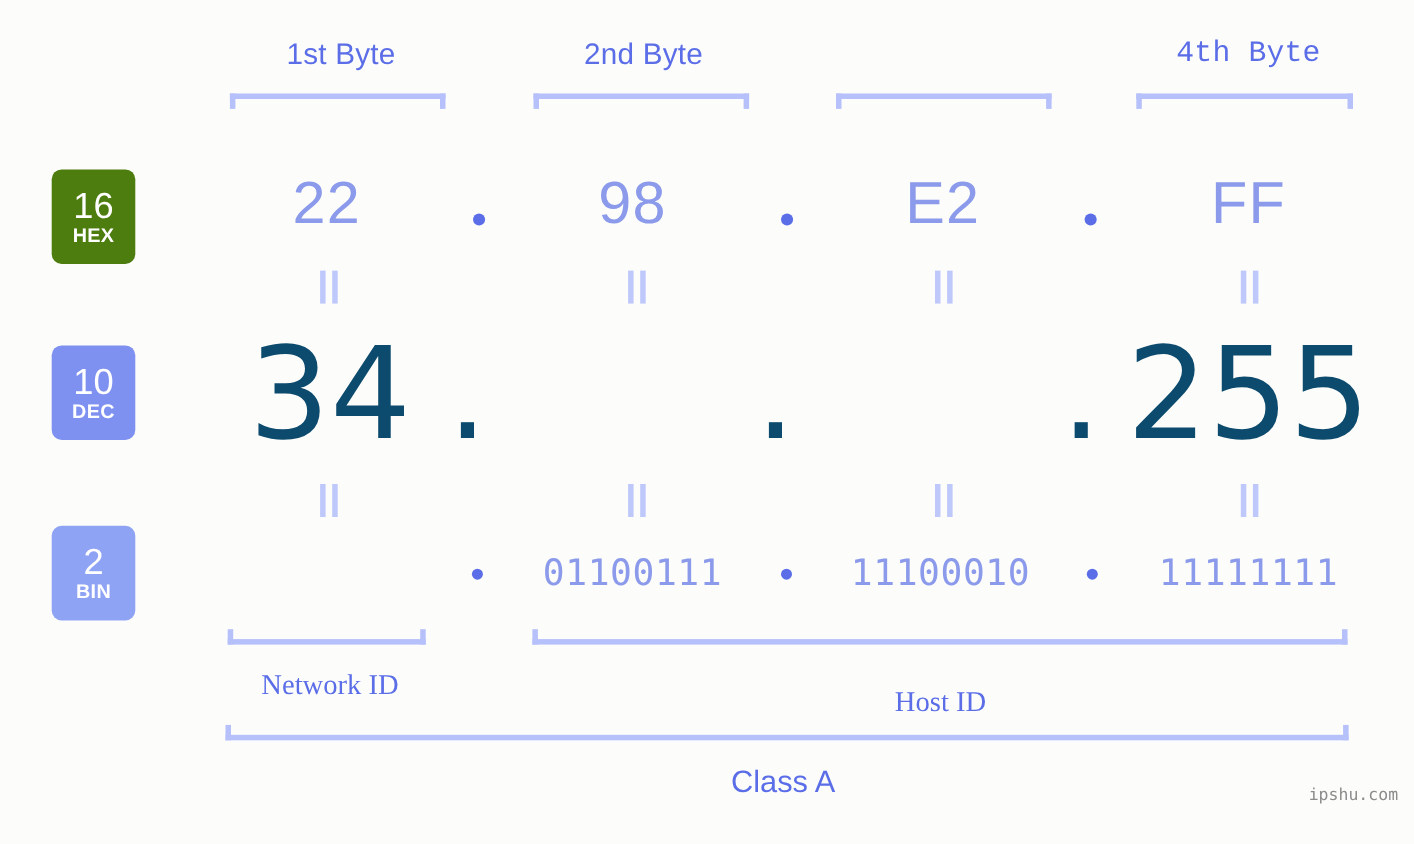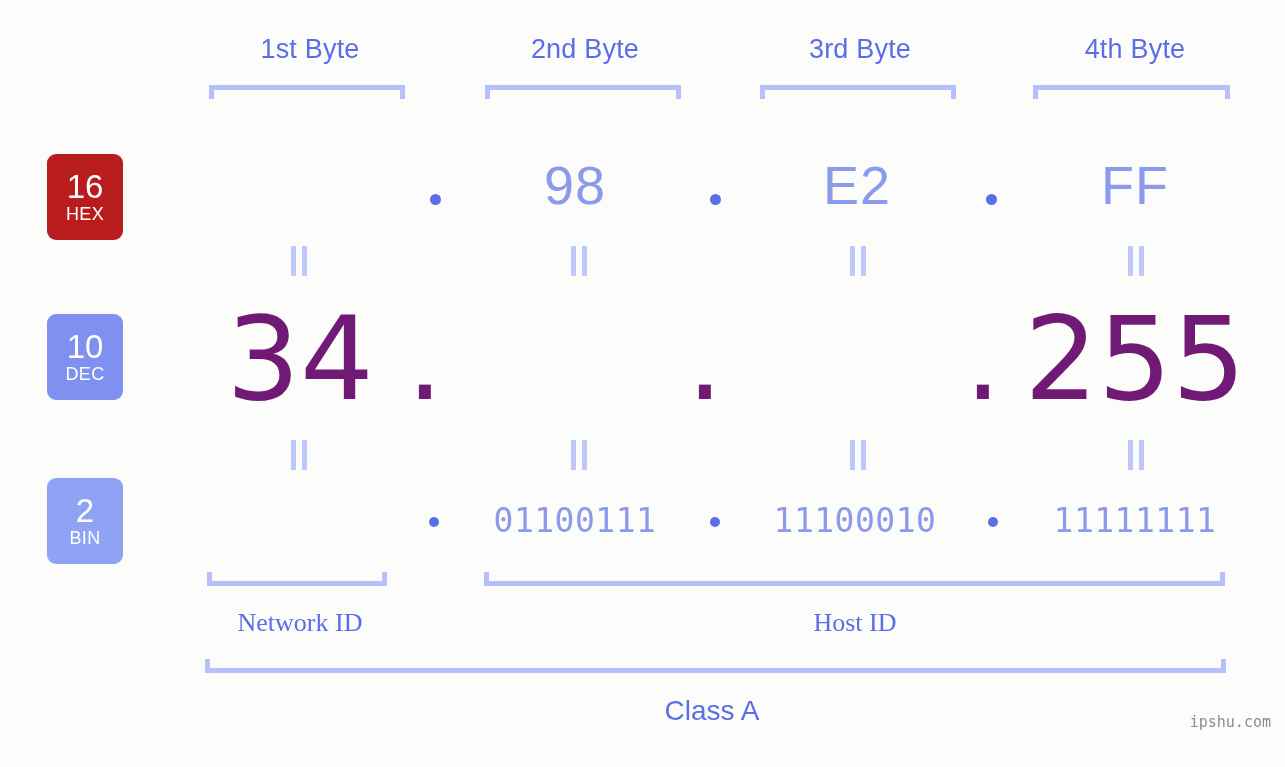--- a/index.html
+++ b/index.html
@@ -66,24 +66,24 @@
     font-family: "Liberation Sans", sans-serif;
   }
   .badge .num {
     font-size: 33px;
     line-height: 34px;
     font-weight: 400;
   }
   .badge .nm {
     font-size: 18px;
     line-height: 21px;
-    font-weight: 400;
+    font-weight: 700;
     letter-spacing: 0.3px;
   }
-  #badge-hex { top: 154px; height: 86px; background: #b91c1c; }
+  #badge-hex { top: 154px; height: 86px; background: #4d7c0f; }
   #badge-dec { top: 314px; height: 86px; background: #7f91f0; }
   #badge-bin { top: 478px; height: 86px; background: #8fa3f5; }
 
   
   .hex-val {
     position: absolute;
     top: 148px;
     text-align: center;
     font-size: 54px;
     line-height: 74px;
@@ -117,21 +117,21 @@
   .eqsign i + i { margin-left: 6px; }
 
   
   .dec-line {
     position: absolute;
     top: 294px;
     left: 0;
     width: 1285px;
     height: 130px;
     font-family: "DejaVu Sans", sans-serif;
-    color: #701a75;
+    color: #0c4a6e;
     font-size: 116px;
     line-height: 130px;
   }
   .dec-val {
     position: absolute;
     text-align: center;
     white-space: nowrap;
   }
   .dec-dot {
     position: absolute;
@@ -194,41 +194,41 @@
     letter-spacing: 0px;
   }
 </style>
 </head>
 <body>
 
 <div class="stage">
 
   <div class="byte-label" style="left:185px; width:250px;">1st Byte</div>
   <div class="byte-label" style="left:460px; width:250px;">2nd Byte</div>
-  <div class="byte-label" style="left:735px; width:250px;">3rd Byte</div>
-  <div class="byte-label" style="left:1010px; width:250px;">4th Byte</div>
+  <div class="byte-label" style="left:1010px; width:250px;font-family:Liberation Mono, monospace;">4th Byte</div>
 
   <div class="bracket-down" style="left:209px; top:85px; width:196px;"></div>
   <div class="bracket-down" style="left:485px; top:85px; width:196px;"></div>
   <div class="bracket-down" style="left:760px; top:85px; width:196px;"></div>
   <div class="bracket-down" style="left:1033px; top:85px; width:197px;"></div>
 
   <div class="badge" id="badge-hex">
     <span class="num">16</span>
     <span class="nm">HEX</span>
   </div>
   <div class="badge" id="badge-dec">
     <span class="num">10</span>
     <span class="nm">DEC</span>
   </div>
   <div class="badge" id="badge-bin">
     <span class="num">2</span>
     <span class="nm">BIN</span>
   </div>
 
+  <div class="hex-val" style="left:182px; width:230px;">22</div>
   <div class="hex-dot" style="left:430px;"></div>
   <div class="hex-val" style="left:460px; width:230px;">98</div>
   <div class="hex-dot" style="left:710px;"></div>
   <div class="hex-val" style="left:742px; width:230px;">E2</div>
   <div class="hex-dot" style="left:986px;"></div>
   <div class="hex-val" style="left:1020px; width:230px;">FF</div>
 
   <div class="eqsign" style="left:288px; top:246px;"><i></i><i></i></div>
   <div class="eqsign" style="left:568px; top:246px;"><i></i><i></i></div>
   <div class="eqsign" style="left:847px; top:246px;"><i></i><i></i></div>
@@ -251,20 +251,20 @@
   <div class="bin-val" style="left:460px; width:230px;text-align:center;">01100111</div>
   <div class="bin-dot" style="left:710px;"></div>
   <div class="bin-val" style="left:740px; width:230px;">11100010</div>
   <div class="bin-dot" style="left:988px;"></div>
   <div class="bin-val" style="left:1020px; width:230px;">11111111</div>
 
   <div class="bracket-up" style="left:207px; top:572px; width:180px;"></div>
   <div class="bracket-up" style="left:484px; top:572px; width:741px;"></div>
 
   <div class="id-label" style="left:175px; width:250px;">Network ID</div>
-  <div class="id-label" style="left:730px; width:250px;">Host ID</div>
+  <div class="id-label" style="left:730px; width:250px;margin-top:15px;">Host ID</div>
 
   <div class="bracket-up" style="left:205px; top:659px; width:1021px;"></div>
   <div id="class-label">Class A</div>
 
   <div id="watermark">ipshu.com</div>
 
 </div>
 
 </body></html>

